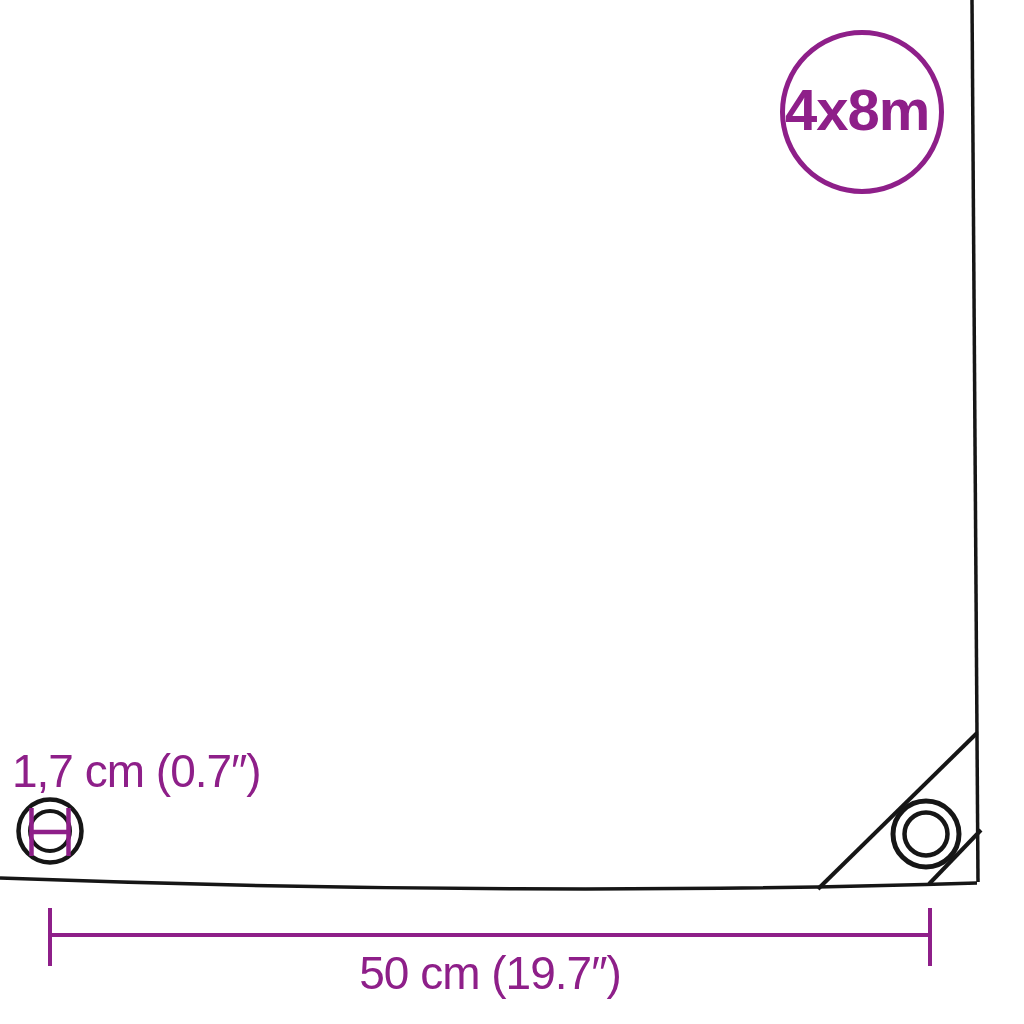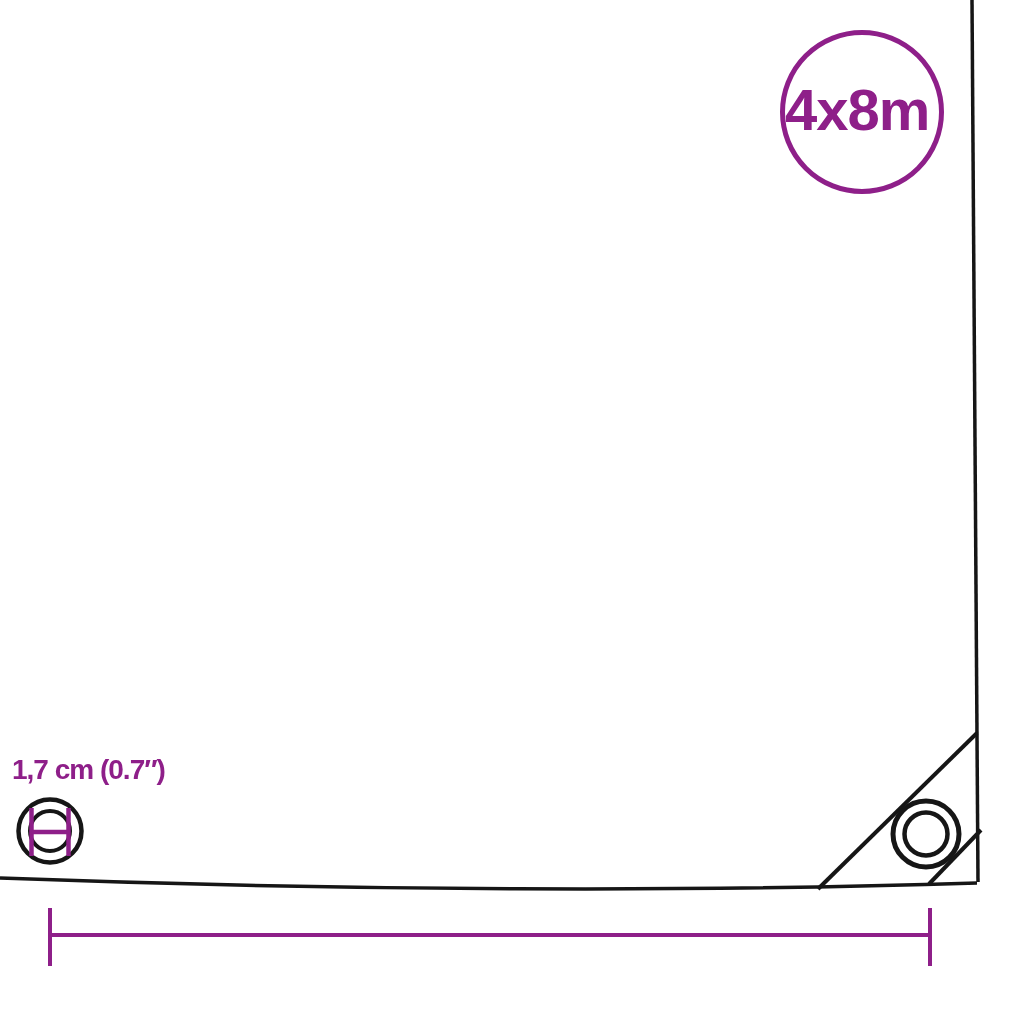--- a/index.html
+++ b/index.html
@@ -43,26 +43,25 @@
     color: var(--accent-purple);
     font-size: 58px;
     font-weight: bold;
     letter-spacing: -1px;
     line-height: 1;
     padding-bottom: 4px;
   }
   .dim-label {
     position: absolute;
     color: var(--accent-purple);
-    font-size: 28px;
-    font-weight: bold;
+    font-size: 46px;
+    font-weight: normal;
     line-height: 1;
     white-space: nowrap;
     letter-spacing: -1px;
-    margin-top: 8px;
   }
   .label-grommet-diameter {
     left: 12px; top: 748px;
   }
   .label-grommet-spacing {
     left: 50px; top: 950px;
     width: 880px;
     text-align: center;
   }
 </style>
@@ -99,14 +98,15 @@
       <line x1="930" y1="908" x2="930" y2="966" stroke-width="4" class="stroke-purple"></line>
     </g>
   </svg>
 
   <div class="size-badge">
     <span class="size-badge-text">4x8m</span>
   </div>
 
   <div class="dim-label label-grommet-diameter">1,7 cm (0.7″)</div>
 
+  <div class="dim-label label-grommet-spacing">50 cm (19.7″)</div>
 
 </div>
 
 </body></html>

